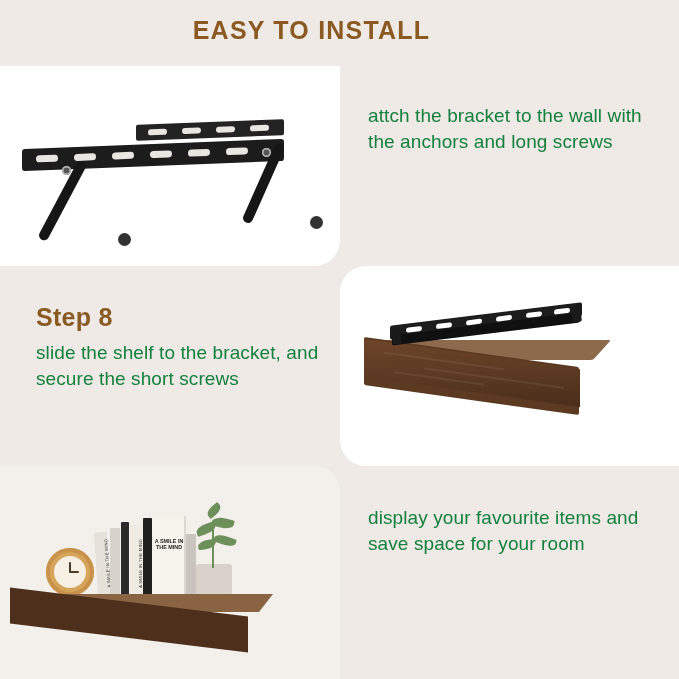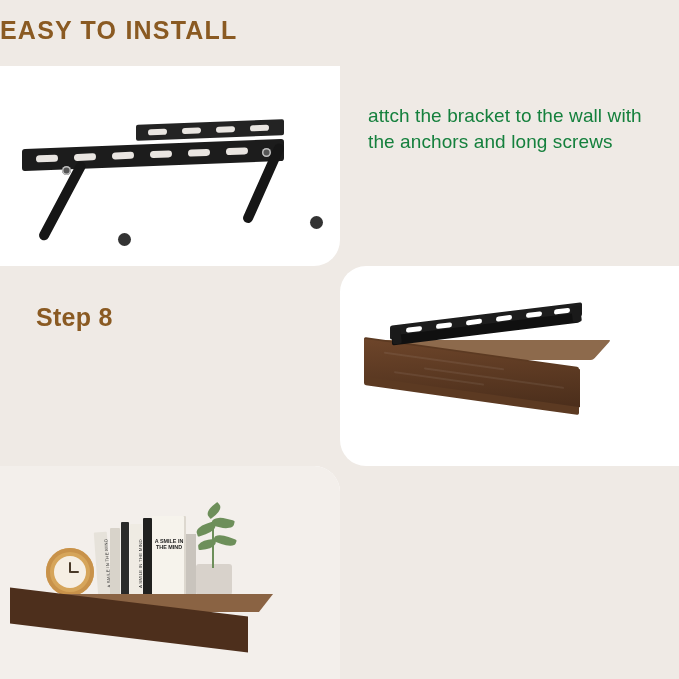--- a/index.html
+++ b/index.html
@@ -19,21 +19,21 @@
     height: 679px;
     background: #efeae5;
   }
 
   
   .title {
     position: absolute;
     top: 16px;
     left: 0;
     width: 623px;
-    text-align: left;
+    text-align: center;
     font-size: 25px;
     font-weight: bold;
     letter-spacing: 1.2px;
     color: #8a5a22;
   }
 
   
   .panel {
     position: absolute;
     background: #ffffff;
@@ -336,20 +336,21 @@
     </div>
   </div>
 
   <div class="step-block block-step1">
     <p class="step-body">attch the bracket to the wall with the anchors and long screws</p>
   </div>
 
   <div class="panel panel-txt2"></div>
   <div class="step-block block-step2">
     <p class="step-head">Step 8</p>
+    <p class="step-body">slide the shelf to the bracket, and secure the short screws</p>
   </div>
 
   <div class="panel panel-img2">
     <div class="art2">
       <div class="shelf2-top"></div>
       <div class="shelf2-body"></div>
       <div class="shelf2-face">
         <div class="shelf2-grain" style="left:20px; top:10px; width:120px;"></div>
         <div class="shelf2-grain" style="left:60px; top:20px; width:140px;"></div>
         <div class="shelf2-grain" style="left:30px; top:28px; width:90px;"></div>
@@ -399,15 +400,16 @@
       <div class="leaf" style="left:198px; top:74px; width:18px; height:9px; transform:rotate(-8deg);"></div>
       <div class="leaf" style="left:214px; top:70px; width:22px; height:9px; transform:rotate(20deg);"></div>
       <div class="leaf" style="left:206px; top:40px; width:16px; height:9px; transform:rotate(-40deg);"></div>
 
       <div class="shelf3-top"></div>
       <div class="shelf3-body"></div>
     </div>
   </div>
 
   <div class="step-block block-step3">
+    <p class="step-body">display your favourite items and save space for your room</p>
   </div>
 
 </div>
 
 </body></html>

